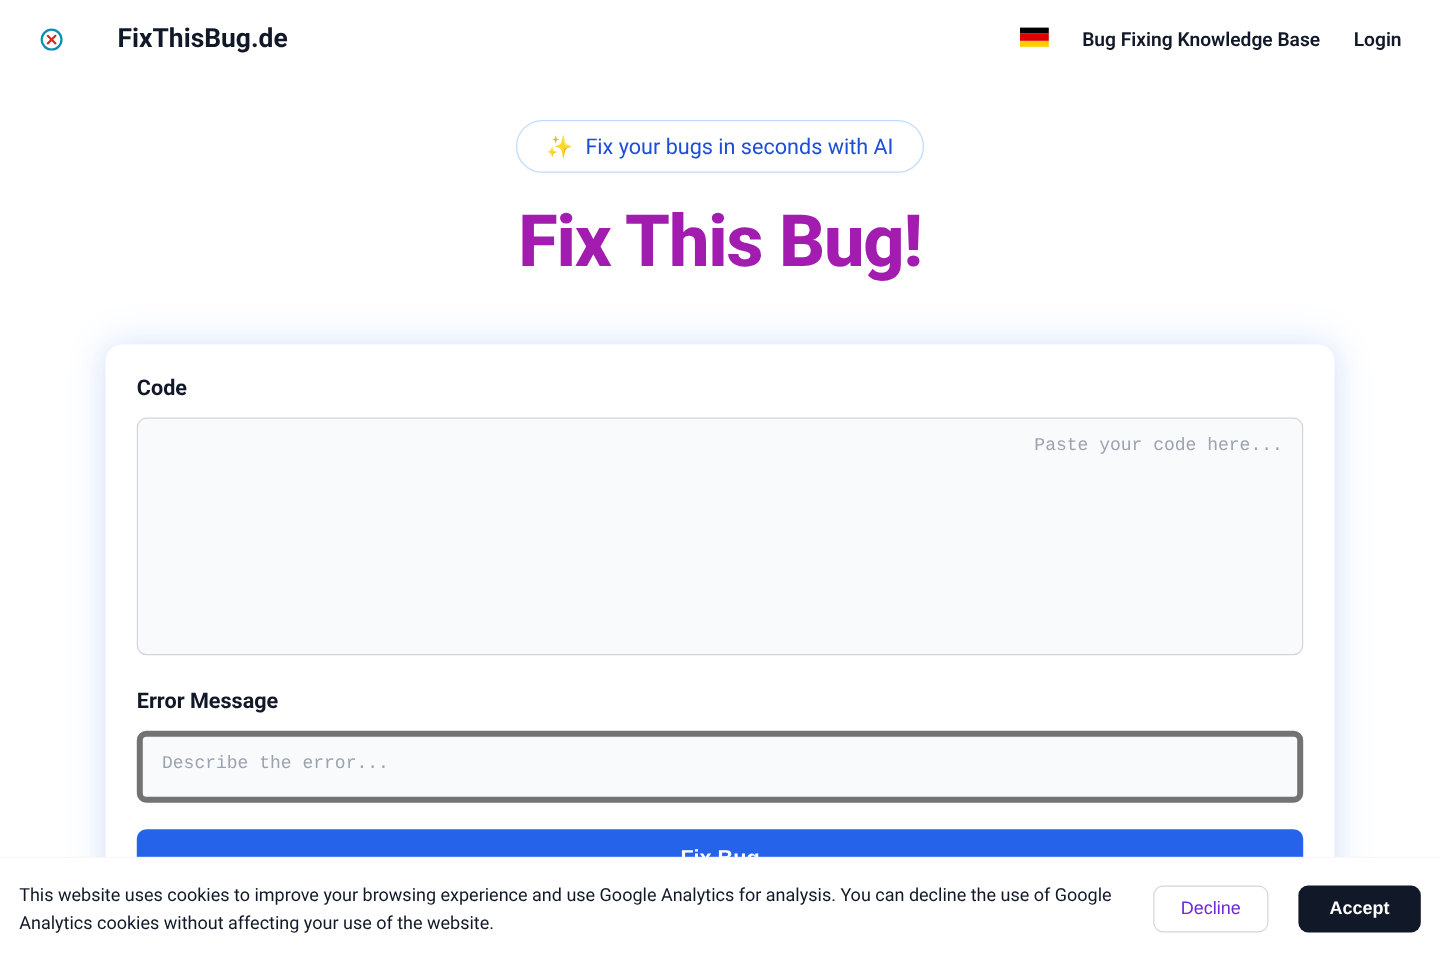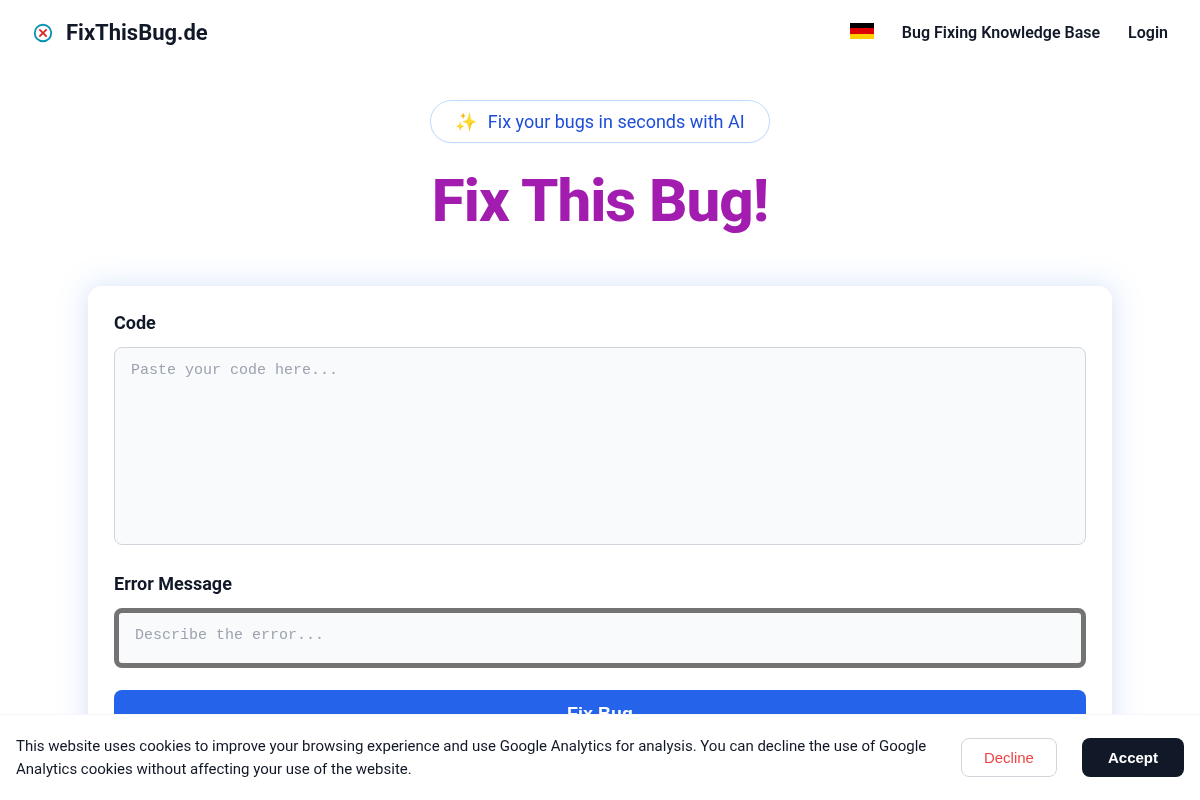--- a/index.html
+++ b/index.html
@@ -30,20 +30,21 @@
       width: 22px;
       height: 22px;
       display: flex;
       align-items: center;
       justify-content: center;
     }
     .logo-text {
       font-size: 22px;
       font-weight: 700;
       color: #111827;
+      margin-left: 32px;
     }
     .nav {
       display: flex;
       gap: 28px;
     }
     .flag-icon {
       width: 24px;
       height: 16px;
       display: inline-block;
       position: relative;
@@ -140,20 +141,21 @@
       height: 198px;
       padding: 14px 16px;
       border: 1px solid #D1D5DB;
       border-radius: 8px;
       background: #F9FAFB;
       font-family: "SFMono-Regular", Consolas, "Liberation Mono", Menlo, monospace;
       font-size: 15px;
       color: #374151;
       resize: none;
       outline: none;
+      text-align: right;
     }
     .code-textarea::placeholder {
       color: #9CA3AF;
     }
     .error-section {
       margin-top: 24px;
     }
     .error-label {
       font-size: 18px;
       font-weight: 700;
@@ -213,21 +215,21 @@
       display: flex;
       gap: 14px;
     }
     .decline-button {
       padding: 10px 22px;
       background: #ffffff;
       border: 1px solid #D1D5DB;
       border-radius: 8px;
       font-size: 15px;
       font-weight: 500;
-      color: #ef4444;
+      color: #6d28d9;
       cursor: pointer;
     }
     .accept-button {
       padding: 10px 26px;
       background: #111827;
       border: none;
       border-radius: 8px;
       font-size: 15px;
       font-weight: 700;
       color: #ffffff;

